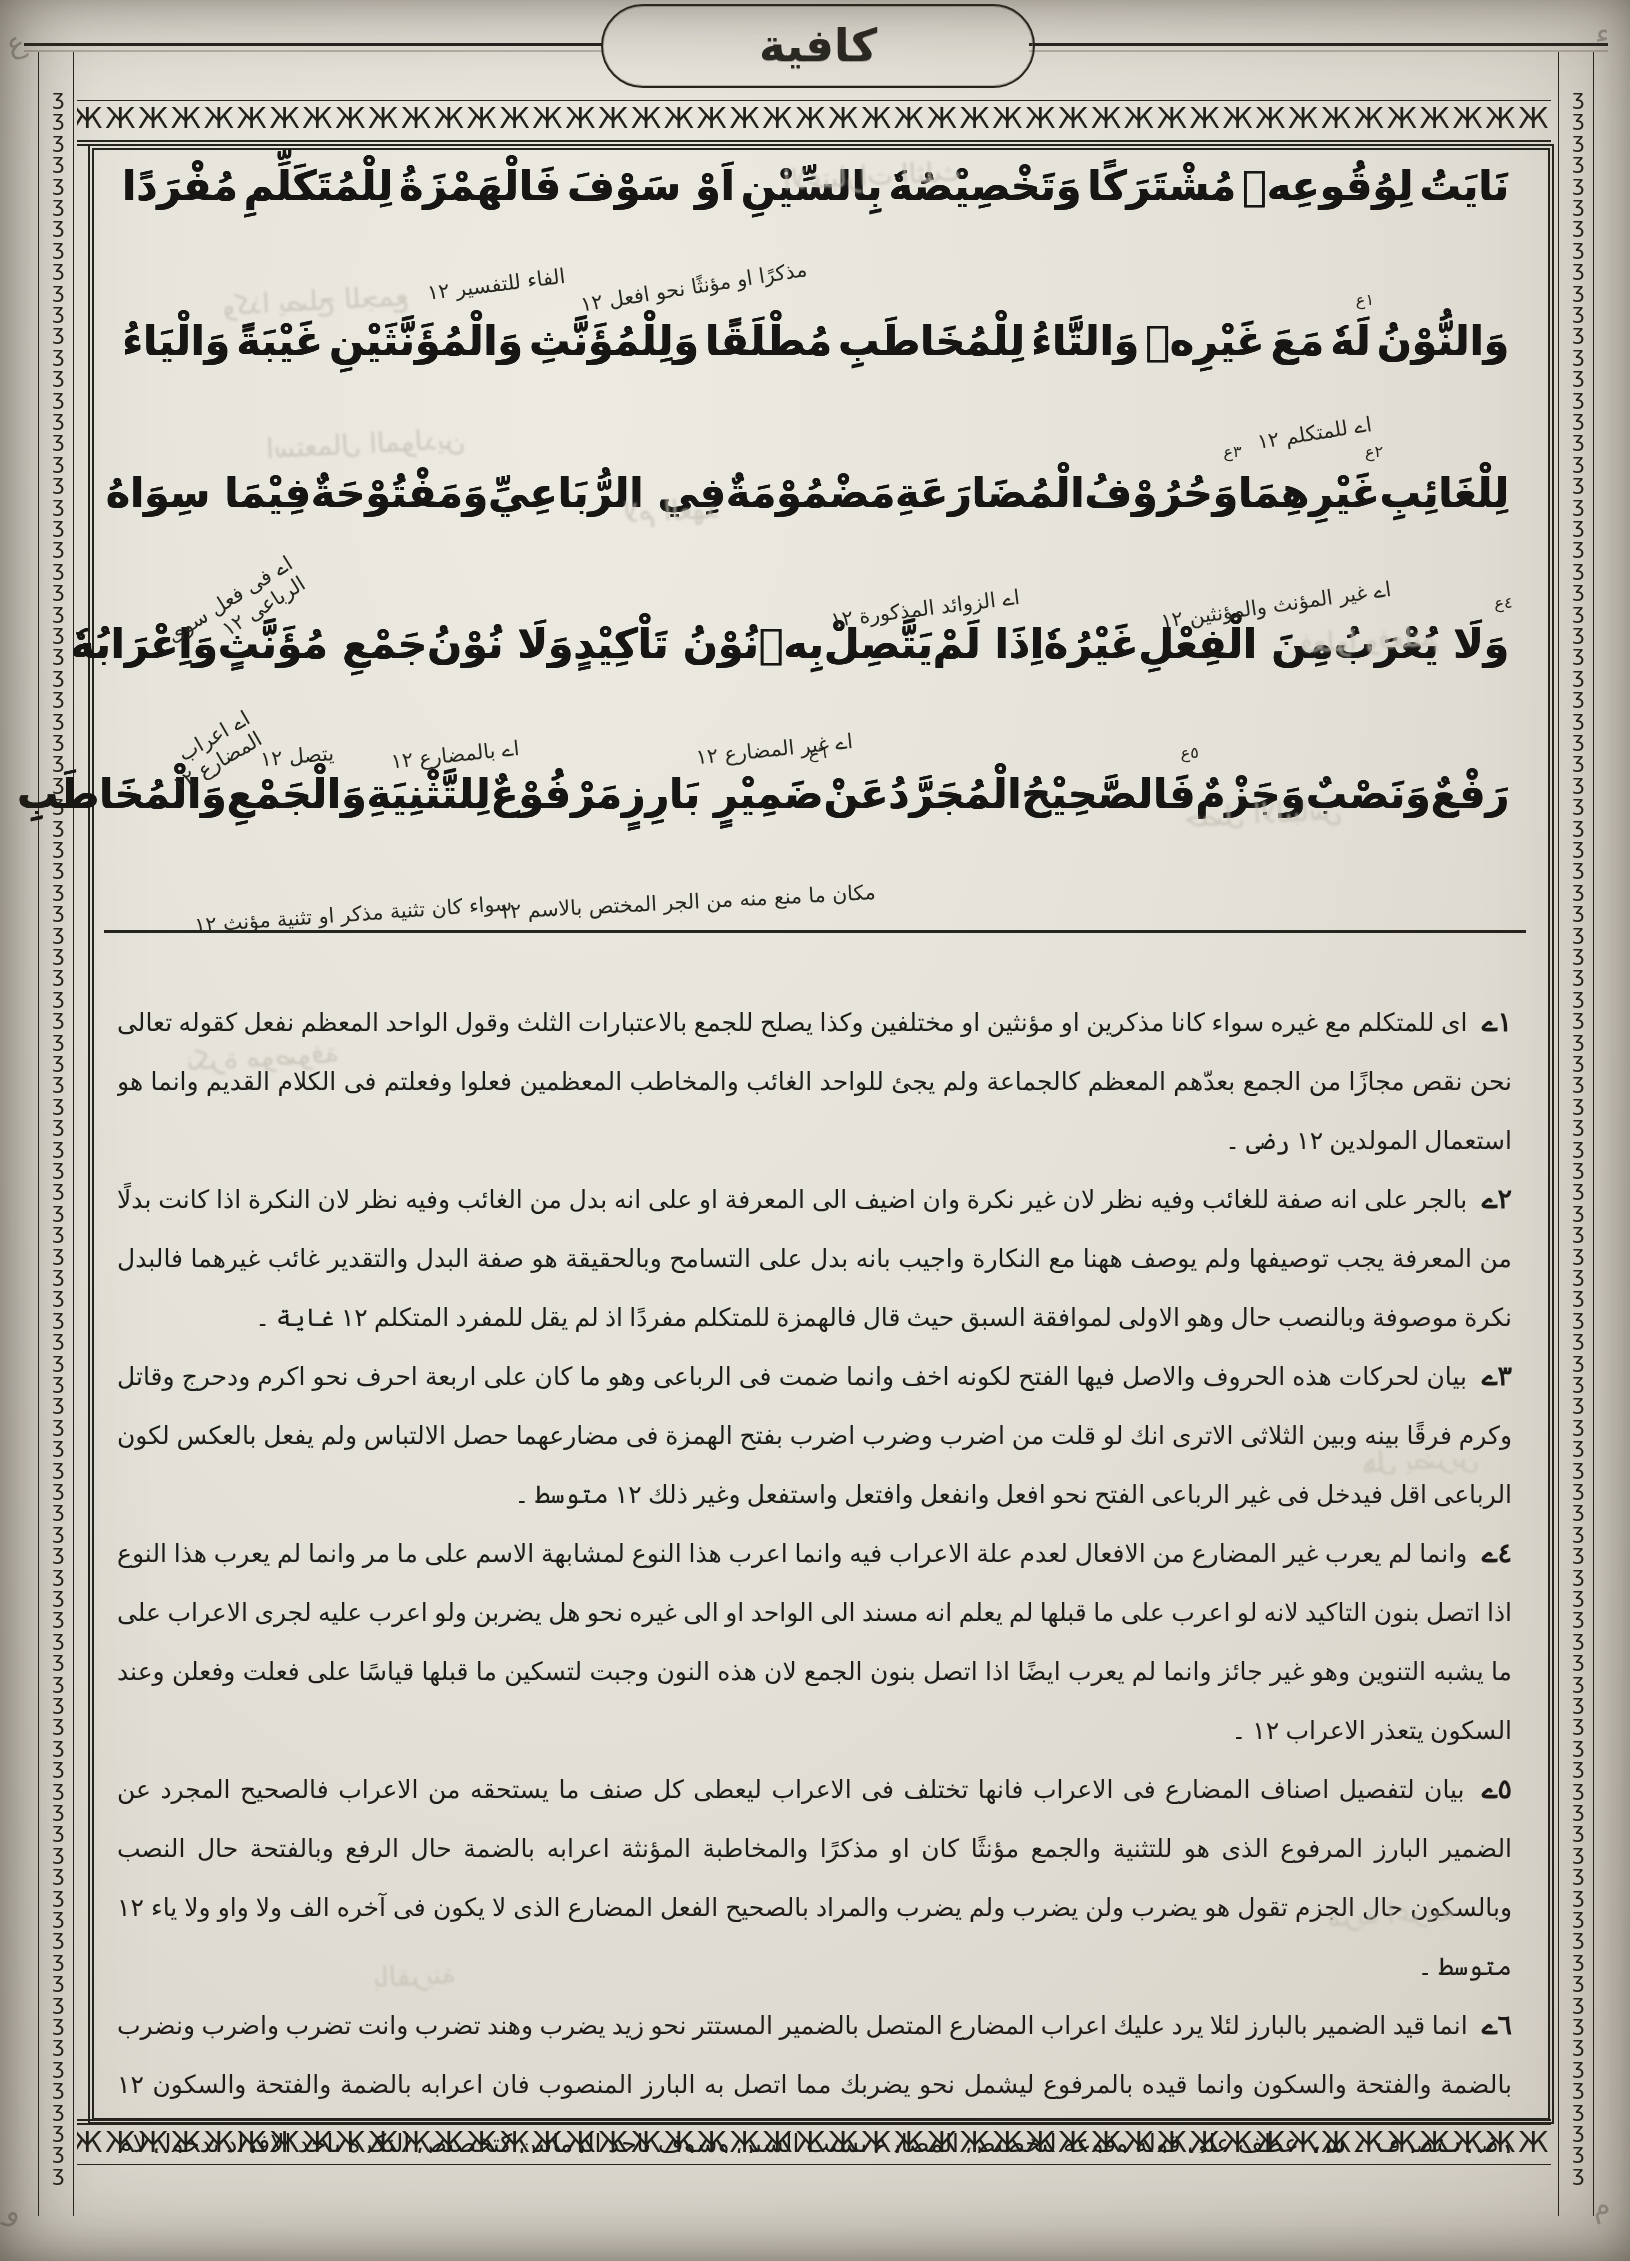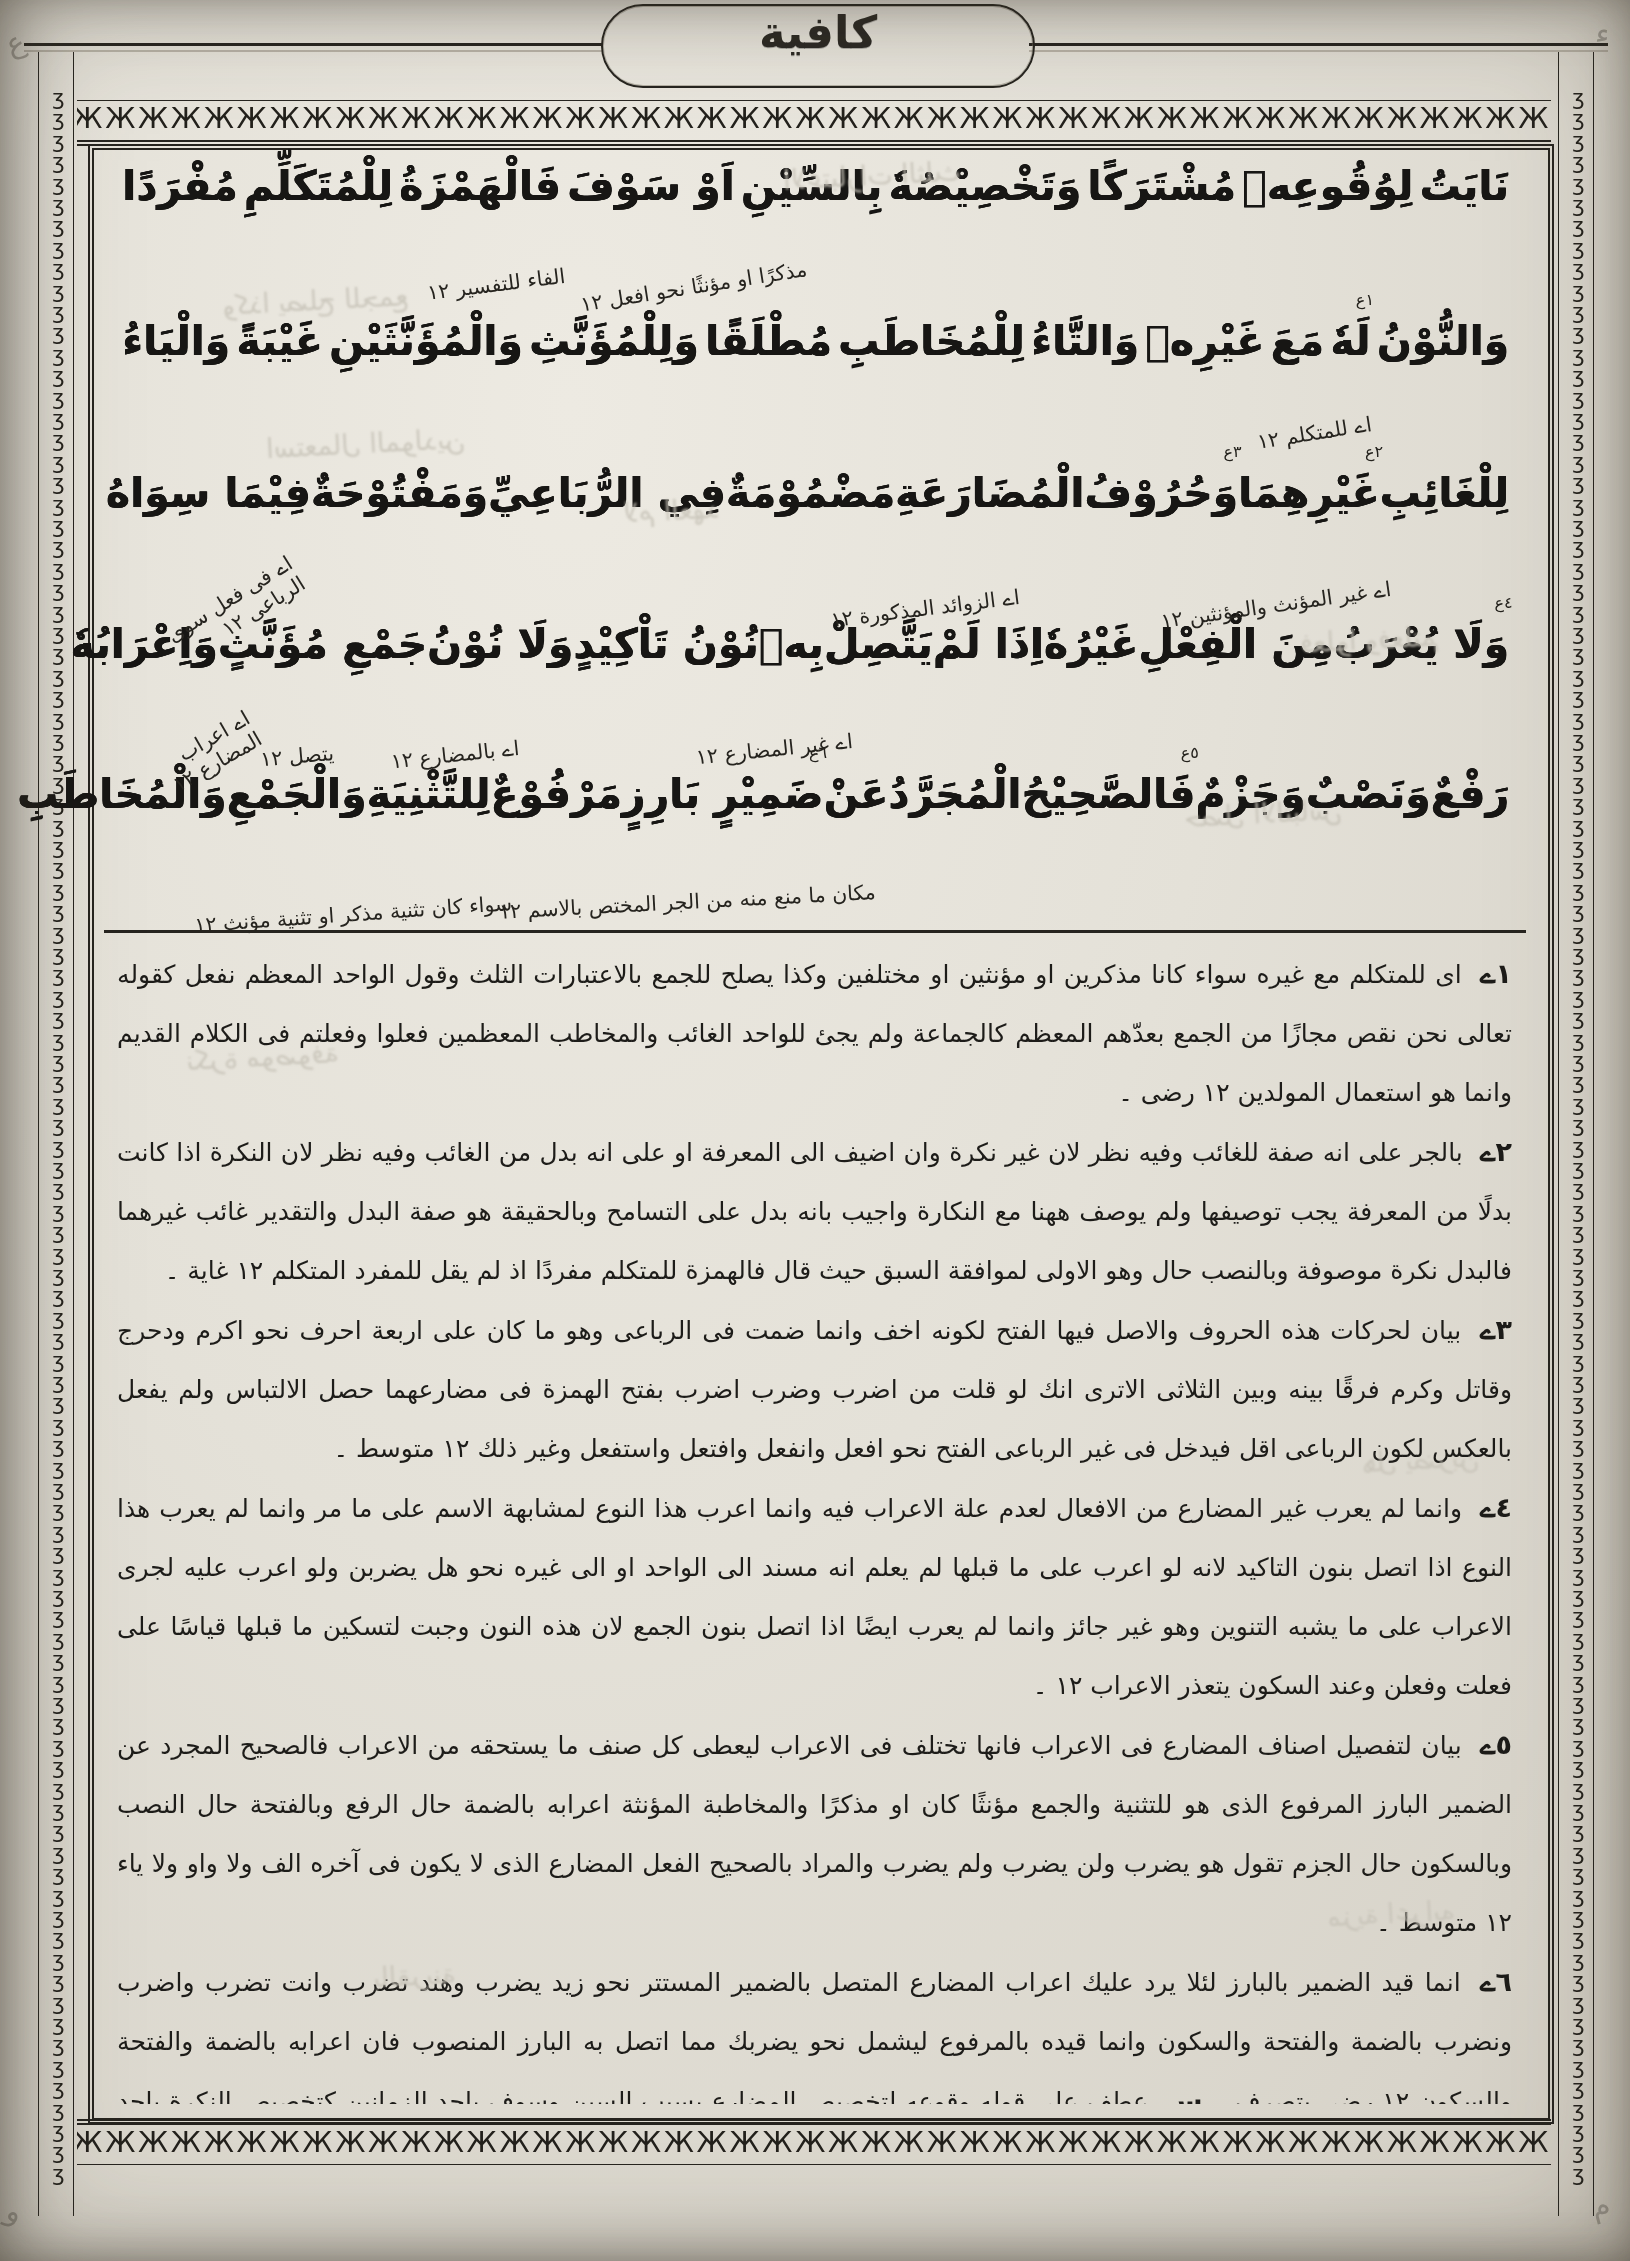--- a/index.html
+++ b/index.html
@@ -8,21 +8,21 @@
     background:radial-gradient(ellipse at 35% 18%, #edeae2 0%, #e4e1d8 45%, #d8d4ca 85%, #cfcabf 100%);}
   .page::after{content:"";position:absolute;inset:0;pointer-events:none;z-index:50;
     box-shadow:inset 0 0 134px rgba(72,64,50,.35),
                inset 25px 0 71px -19.6px rgba(52,46,36,.5),
                inset -16px 0 53px -21.4px rgba(52,46,36,.32),
                inset 0 -18px 53px -27px rgba(52,46,36,.35);}
   
   .hdr-rule{position:absolute;height:2.7px;background:#26241f;}
   .hdr-rule-shadow{position:absolute;height:1.8px;background:#a59f93;opacity:.7;}
   .cartouche{position:absolute;left:602px;top:3.6px;width:430px;height:80px;
-    border:2.7px solid #26241f;border-radius:43px;display:flex;justify-content:center;
+    border:2.7px solid #26241f;border-radius:43px;display:flex;align-items:center;justify-content:center;
     box-shadow:inset 0 0 0 0.9px rgba(130,123,110,.5);}
   .cartouche .title{font-size:45px;font-weight:700;letter-spacing:3.6px;color:#2a2823;
     text-shadow:0 0.9px 0 rgba(0,0,0,.25);}
   
   .lace{position:absolute;left:78px;width:1474px;height:39px;overflow:hidden;white-space:nowrap;
     font-size:28px;line-height:36px;letter-spacing:2.7px;color:#23211c;text-align:center;}
   .lace.top{top:100px;border-top:1.8px solid #26241f;border-bottom:6.2px double #26241f;}
   .lace.bottom{top:2119px;border-top:6.2px double #26241f;border-bottom:1.8px solid #26241f;}
   .chain{position:absolute;top:52px;width:34px;height:2164px;overflow:hidden;
     writing-mode:vertical-rl;text-orientation:upright;font-size:21.4px;line-height:30px;
@@ -36,22 +36,22 @@
   #matn{position:absolute;inset:0;}
   .matn-line{position:absolute;left:123px;width:1387px;display:flex;justify-content:space-between;
     direction:rtl;font-size:41px;font-weight:700;white-space:nowrap;color:#171614;
     text-shadow:0.5px 0 0 currentColor, 0 0.4px 0 currentColor;}
   .mw{position:relative;}
   .sup{position:absolute;top:-27px;right:-3.6px;font-size:16px;font-weight:400;
     text-shadow:none;color:#24221d;}
   .gloss{position:absolute;font-size:20.5px;color:#26241f;white-space:nowrap;z-index:3;
     transform-origin:right top;}
   
-  #commentary{position:absolute;left:118px;top:944px;width:1395px;height:1160px;overflow:hidden;
-    direction:rtl;text-align:justify;font-size:25px;line-height:59px;color:#1d1c19;}
+  #commentary{position:absolute;left:118px;top:993px;width:1395px;height:1160px;overflow:hidden;
+    direction:rtl;text-align:justify;font-size:25px;line-height:59px;color:#1d1c19;font-family:Liberation Serif, serif;}
   #commentary p{margin:0;}
   .cmark{font-weight:700;font-size:27px;padding-left:7.1px;}
   
   .ghost{position:absolute;color:#c7c3b8;filter:blur(1.1px);font-size:27px;opacity:.85;
     white-space:nowrap;transform:scaleX(-1) rotate(3deg);z-index:1;pointer-events:none;}
   .corner-mark{position:absolute;color:#76726a;opacity:.55;font-size:30px;z-index:4;}
   .pagenum{position:absolute;left:706px;top:2133px;width:153px;height:116px;z-index:6;
     border:2.7px solid #26241f;border-radius:52px 52px 59px 59px;
     display:flex;align-items:center;justify-content:center;font-size:43px;font-weight:700;
     background:linear-gradient(#eae7df,#ddd9cf);box-shadow:inset 0 0 0 0.9px rgba(130,123,110,.5);}

